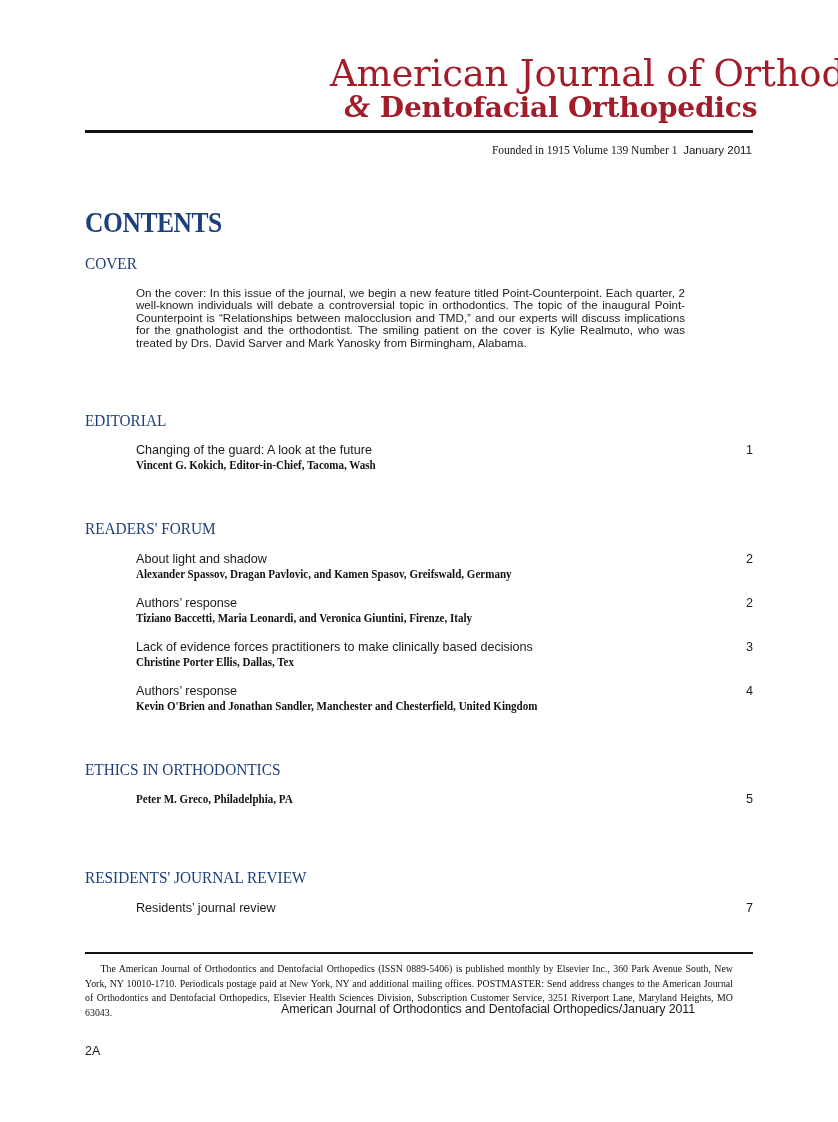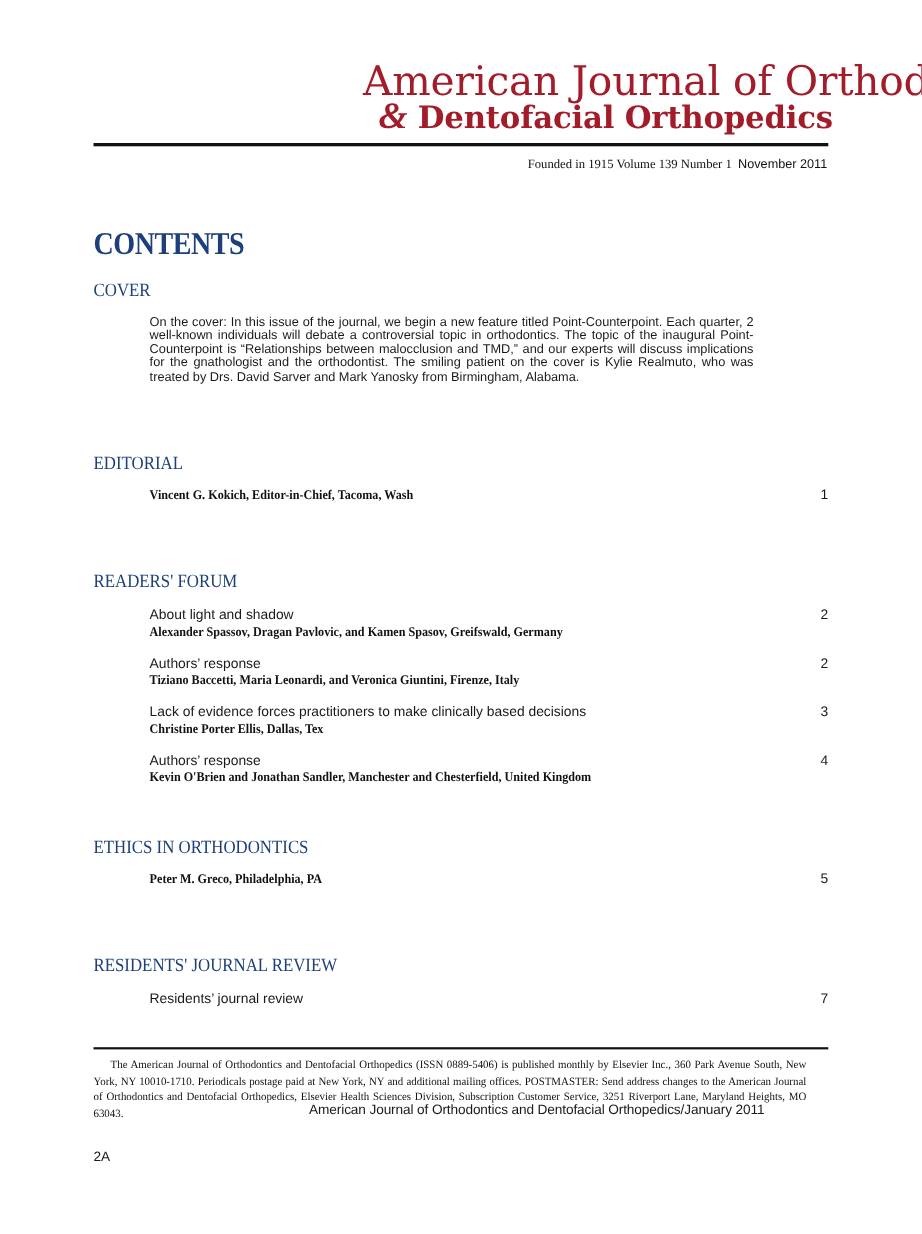--- a/index.html
+++ b/index.html
@@ -38,30 +38,31 @@
 <body>
 
 <div class="abs masthead">
   <div class="l1">American Journal of Orthodontics</div>
   <div class="l2"><span class="amp">&amp;</span> <span>Dentofacial Orthopedics</span></div>
 </div>
 
 <div class="abs top-rule"></div>
 
 <div class="abs meta">
-  <div><span>Founded in 1915 Volume 139 Number 1</span>&nbsp;&nbsp;<span class="sans">November 2011</span></div>
+  <div><span>Founded in 1915 Volume 139 Number 1</span>&nbsp;&nbsp;<span class="sans">January 2011</span></div>
 </div>
 
 <div class="abs contents-title">CONTENTS</div>
 
 <div class="abs section-head" style="top:254px;">COVER</div>
 <div class="abs cover-text">On the cover: In this issue of the journal, we begin a new feature titled Point-Counterpoint. Each quarter, 2 well-known individuals will debate a controversial topic in orthodontics. The topic of the inaugural Point-Counterpoint is “Relationships between malocclusion and TMD,” and our experts will discuss implications for the gnathologist and the orthodontist. The smiling patient on the cover is Kylie Realmuto, who was treated by Drs. David Sarver and Mark Yanosky from Birmingham, Alabama.</div>
 
 <div class="abs section-head" style="top:411px;">EDITORIAL</div>
 <div class="abs entry" style="top:443px;">
+  <div class="title">Changing of the guard: A look at the future</div>
   <div class="author">Vincent G. Kokich, Editor-in-Chief, Tacoma, Wash</div>
   <div class="page">1</div>
 </div>
 
 <div class="abs section-head" style="top:519px;">READERS' FORUM</div>
 <div class="abs entry" style="top:552px;">
   <div class="title">About light and shadow</div>
   <div class="author">Alexander Spassov, Dragan Pavlovic, and Kamen Spasov, Greifswald, Germany</div>
   <div class="page">2</div>
 </div>

